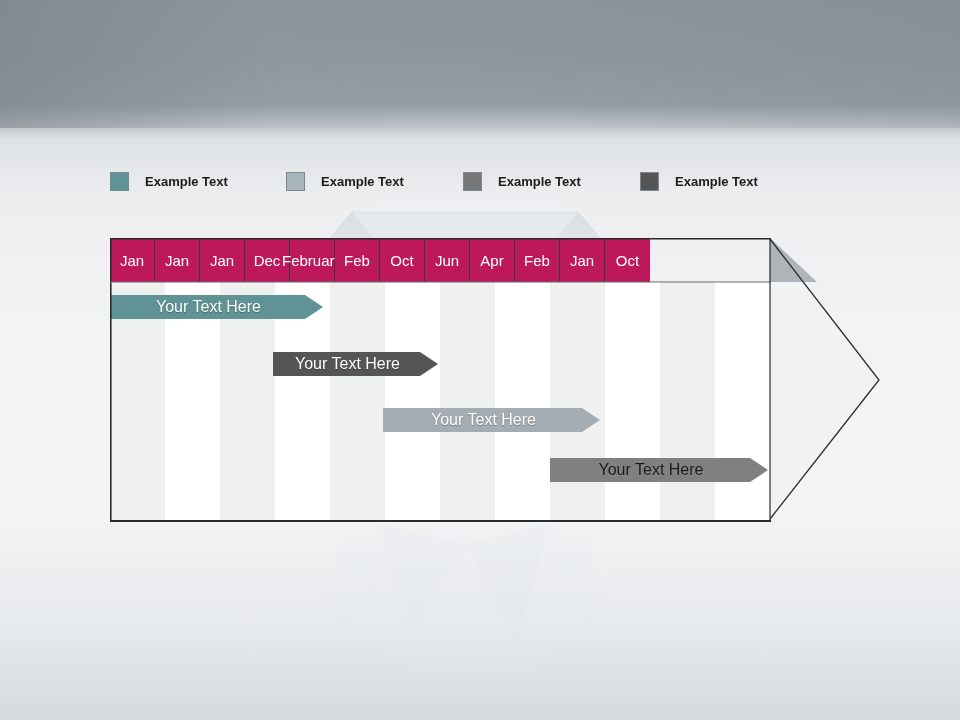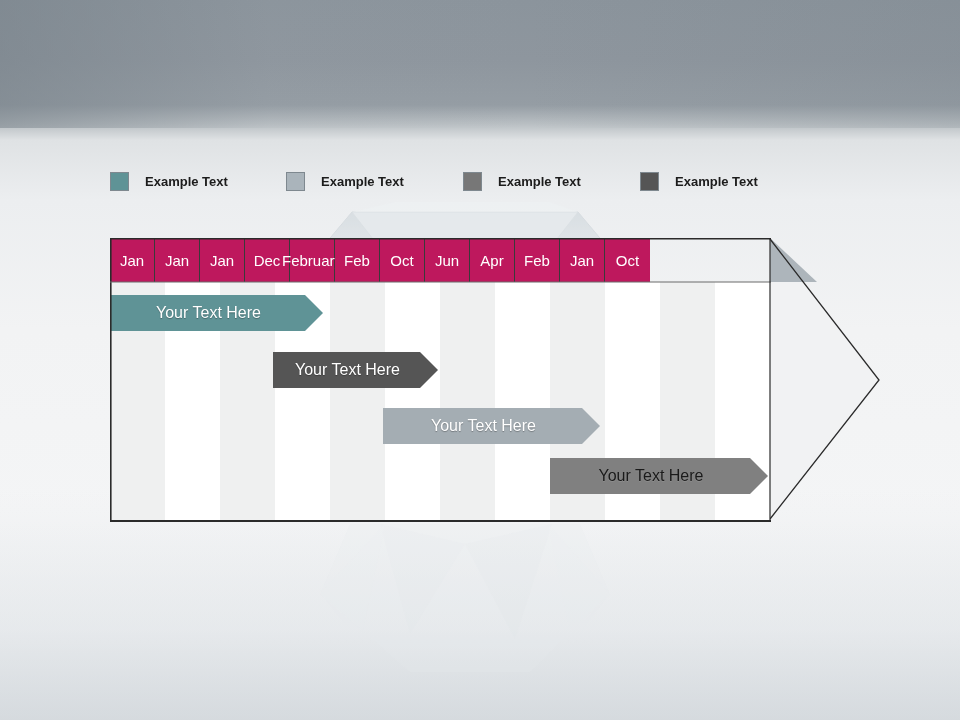--- a/index.html
+++ b/index.html
@@ -172,21 +172,21 @@
     width: 55px;
     height: 238px;
     box-sizing: border-box;
   }
   .gcol.odd  { background: #eff0f0; }
   .gcol.even { background: #ffffff; }
 
   
   .bar {
     position: absolute;
-    height: 36px;
+    height: 24px;
     display: flex;
     align-items: center;
     justify-content: center;
     box-sizing: border-box;
     font-size: 16px;
     white-space: nowrap;
     clip-path: polygon(0 0, calc(100% - 18px) 0, 100% 50%, calc(100% - 18px) 100%, 0 100%);
     filter: drop-shadow(1.5px 1.5px 1.2px rgba(60,60,60,0.45));
     padding-right: 16px;
   }

